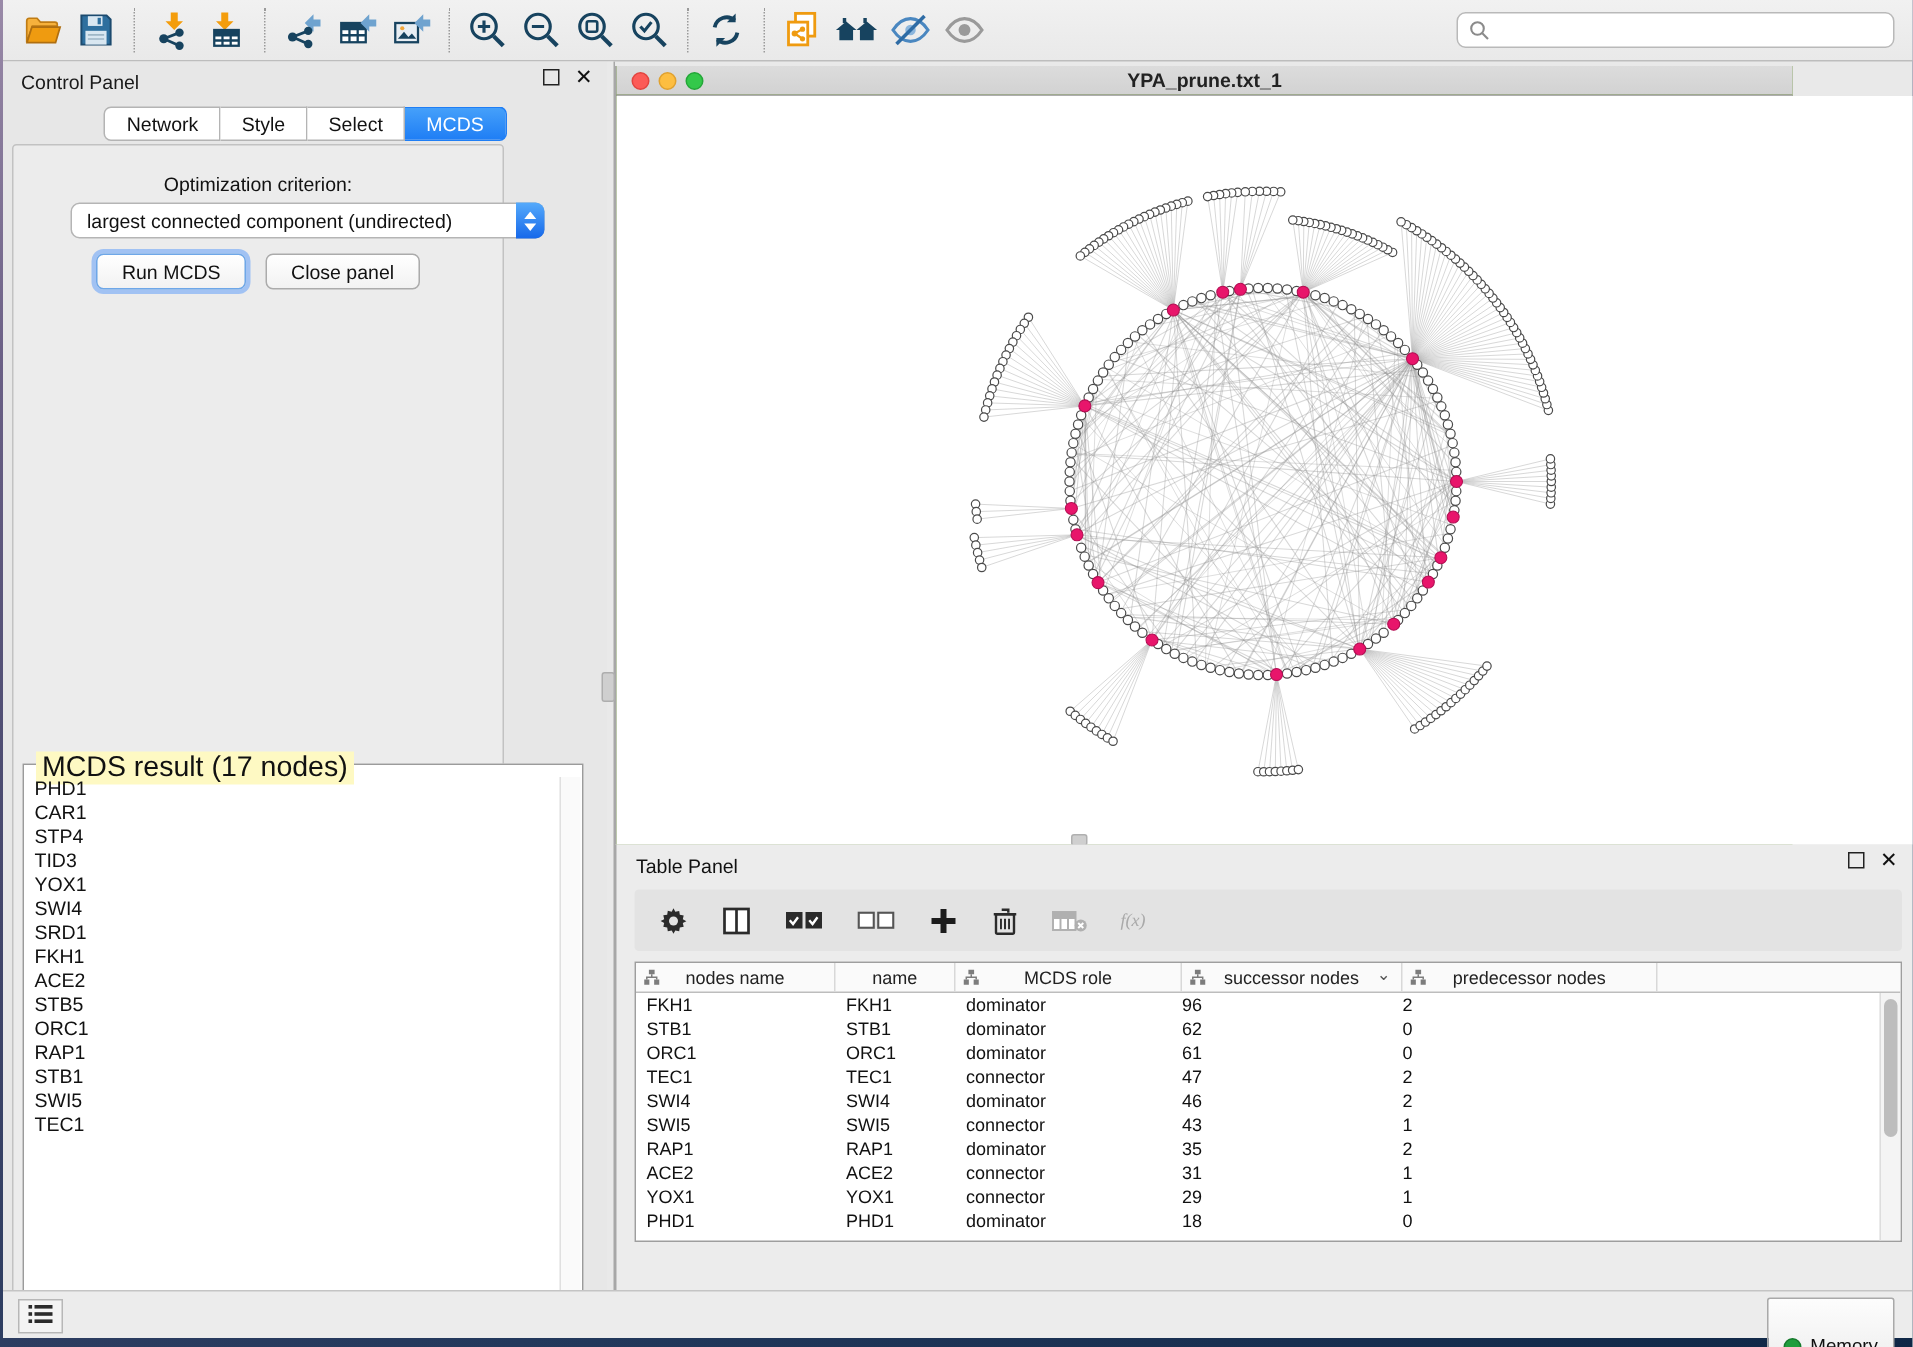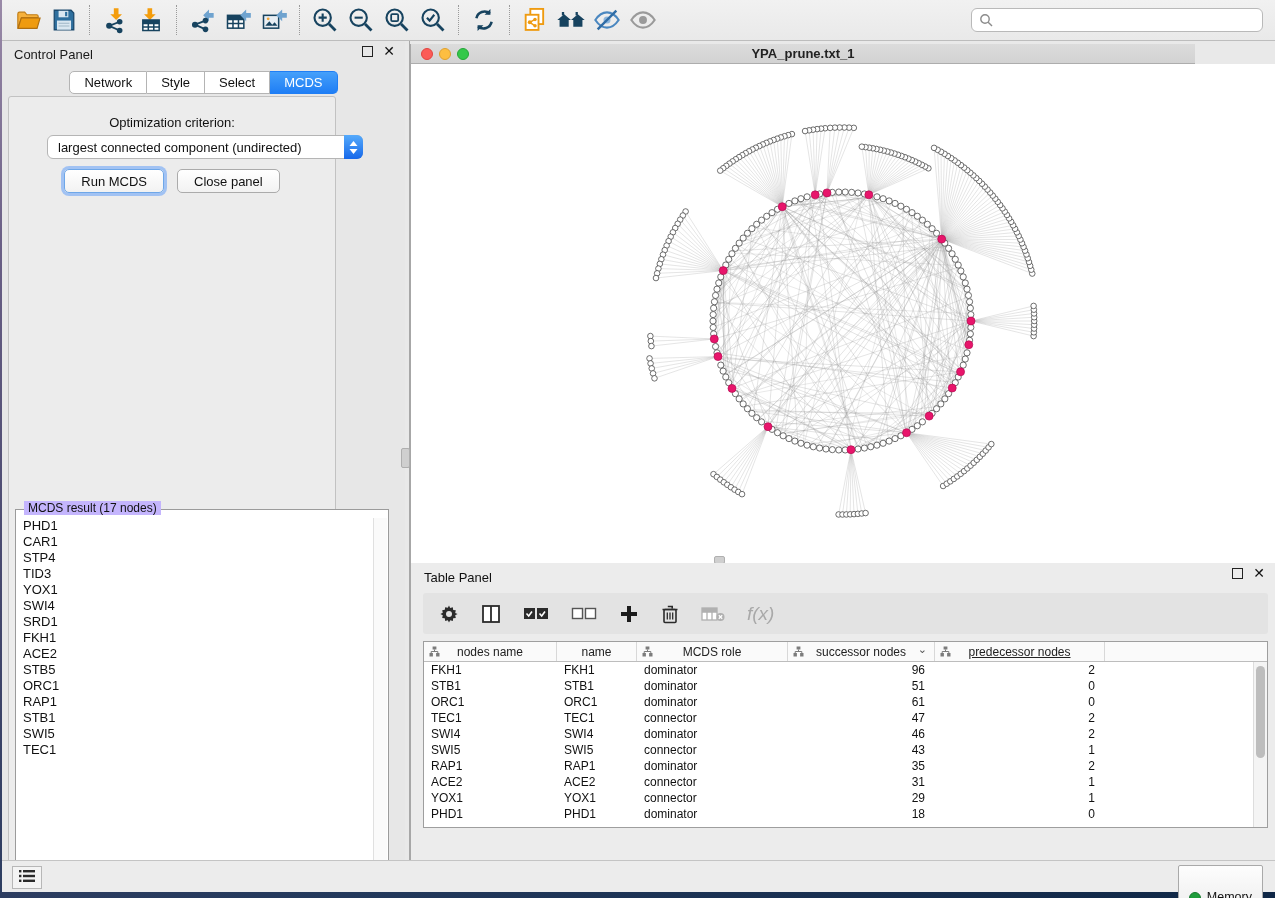--- a/index.html
+++ b/index.html
@@ -43,21 +43,21 @@
   #criterion-select .sel-text { flex:1; padding-left:10px; font-size:13px; white-space:nowrap; overflow:hidden; }
   #criterion-select .stepper { width:19px; height:24px; margin-right:-1px; border-radius:0 6px 6px 0;
         background:linear-gradient(#55aafb,#1668ea); display:flex; flex-direction:column; align-items:center; justify-content:center; gap:1px; }
   .stepper svg { display:block; }
   #cp-buttons { position:absolute; left:0; top:72px; width:100%; display:flex; justify-content:center; gap:13px; }
   .mac-btn { height:24px; padding:0 16px; background:linear-gradient(#ffffff,#f2f2f2); border:1px solid #ababab;
              border-radius:5px; font-size:13px; display:flex; align-items:center; }
   .mac-btn.focused { box-shadow:0 0 0 3px rgba(100,160,250,.55); border-color:#6ea7e8; }
 
   #mcds-group { position:absolute; left:6px; top:412px; width:374px; height:371px; border:1px solid #9b9b9b; background:#fff; }
-  #mcds-group .group-title { position:absolute; left:8px; top:-9px; background:#c4b5fd; padding:0 4px; font-size:12px; }
+  #mcds-group .group-title { position:absolute; left:8px; top:-9px; background:#fef9c3; padding:0 4px; font-size:19px; }
   #mcds-list { position:absolute; left:1px; top:8px; width:357px; height:360px; overflow:hidden; padding-left:6px; }
   .mcds-item { font-size:13px; line-height:16px; }
   #mcds-scroll { position:absolute; right:1px; top:8px; width:14px; height:360px; background:#fafafa; border-left:1px solid #e0e0e0; }
 
   .v-splitter { position:absolute; left:403px; top:41px; width:5px; height:819px; background:#e9e9e9; border-right:1px solid #a7a7a7; }
   .v-handle { position:absolute; left:399px; top:448px; width:9px; height:20px; background:#cfcfcf; border:1px solid #aeaeae; border-radius:2px; }
 
   
   #network-window { position:absolute; left:408px; top:44px; width:785px; height:519px; background:#4d7c0f; border-left:1px solid #a7a7a7; }
   #net-titlebar { position:relative; height:20px; background:linear-gradient(#dcdcdc,#d2d2d2); border-bottom:1px solid #adadad; }
@@ -70,32 +70,32 @@
   #network-canvas { position:absolute; left:0; top:20px; width:865px; height:499px; background:#fff; }
   .h-handle { position:absolute; left:712px; top:556px; width:11px; height:8px; background:#cfcfcf; border:1px solid #b0b0b0; border-radius:2px; }
 
   
   #table-panel { position:absolute; left:408px; top:563px; width:865px; height:297px; background:#ececec; border-left:1px solid #a7a7a7; }
   #tp-titlebar { position:relative; height:27px; }
   #tp-titlebar .panel-title { position:absolute; left:13px; top:7px; font-size:13px; }
   #tp-toolbar { position:absolute; left:12px; top:30px; width:845px; height:41px; background:#e3e3e3;
                 border-radius:3px; display:flex; align-items:center; padding-left:16px; gap:22px; }
   .tp-icon { display:flex; align-items:center; justify-content:center; }
-  .fx-label { font-family:Liberation Sans, sans-serif; font-style:italic; font-size:19px; color:#a9a9a9; }
+  .fx-label { font-family:Liberation Serif, serif; font-style:italic; font-size:12px; color:#a9a9a9; }
 
   #node-table { position:absolute; left:12px; top:78px; width:845px; height:187px; background:#fff; border:1px solid #9e9e9e; overflow:hidden; }
   #table-header-row { display:flex; height:20px; border-bottom:1px solid #bdbdbd; background:#fafafa; }
   .th { position:relative; display:flex; align-items:center; justify-content:center; border-right:1px solid #d8d8d8;
         font-size:12px; color:#222; flex:0 0 auto; }
   .th .th-icon { position:absolute; left:5px; top:4px; }
   .th .th-sort { position:absolute; right:7px; top:1px; color:#555; font-size:11px; }
   #table-body { position:absolute; left:0; top:20px; right:14px; bottom:0; }
   .tr { display:flex; height:16px; }
   .td { font-size:12px; line-height:16px; padding-left:7px; white-space:nowrap; overflow:hidden; flex:0 0 auto; }
-  .td.num { text-align:right; padding-right:10px; padding-left:0; }
+  .td.num { padding-right:10px; padding-left:0; }
   #table-scroll { position:absolute; right:0; top:20px; width:14px; bottom:0; background:#f4f4f4; border-left:1px solid #ddd; }
   #table-thumb { position:absolute; left:2px; top:4px; width:9px; height:92px; background:#bdbdbd; border-radius:5px; }
 
   #table-tabs { position:absolute; left:0; bottom:5px; width:100%; display:flex; justify-content:center; }
   .bottom-tab { height:22px; padding:0 13px; background:#fff; border:1px solid #ababab; border-left:none;
                 font-size:13px; display:flex; align-items:center; }
   .bottom-tab:first-child { border-left:1px solid #ababab; border-radius:4px 0 0 4px; }
   .bottom-tab:last-child { border-radius:0 4px 4px 0; }
   .bottom-tab.selected { background:linear-gradient(#45a0fa,#1f7ef5); color:#fff; border-color:#1f7ef5; }
 
@@ -1102,21 +1102,21 @@
             <div class="th" style="width: 147px;">
               <span class="th-icon"><svg width="11" height="11" viewBox="0 0 11 11">
                   <rect x="3.6" y="0.5" width="3.8" height="3" fill="#7c7c7c"></rect>
                   <rect x="0.5" y="7" width="3.4" height="3.5" fill="#7c7c7c"></rect>
                   <rect x="7.1" y="7" width="3.4" height="3.5" fill="#7c7c7c"></rect>
                   <path d="M5.5 3.5v2M2.2 7V5.5h6.6V7" stroke="#7c7c7c" fill="none"></path>
                 </svg></span>
               <span class="th-label">successor nodes</span>
               <span class="th-sort">⌄</span>
             </div>
-            <div class="th" style="width: 170px; text-decoration: underline;">
+            <div class="th" style="width: 170px;">
               <span class="th-icon"><svg width="11" height="11" viewBox="0 0 11 11">
                   <rect x="3.6" y="0.5" width="3.8" height="3" fill="#7c7c7c"></rect>
                   <rect x="0.5" y="7" width="3.4" height="3.5" fill="#7c7c7c"></rect>
                   <rect x="7.1" y="7" width="3.4" height="3.5" fill="#7c7c7c"></rect>
                   <path d="M5.5 3.5v2M2.2 7V5.5h6.6V7" stroke="#7c7c7c" fill="none"></path>
                 </svg></span>
               <span class="th-label">predecessor nodes</span>
             </div>
             <div class="th" style="width: 148px; border-right: none;"></div>
           </div>
@@ -1125,21 +1125,21 @@
               <div class="td" style="width: 133px;">FKH1</div>
               <div class="td" style="width: 80px;">FKH1</div>
               <div class="td" style="width: 151px;">dominator</div>
               <div class="td num" style="width: 147px;">96</div>
               <div class="td num" style="width: 170px;">2</div>
             </div>
             <div class="tr">
               <div class="td" style="width: 133px;">STB1</div>
               <div class="td" style="width: 80px;">STB1</div>
               <div class="td" style="width: 151px;">dominator</div>
-              <div class="td num" style="width: 147px;">51</div>
+              <div class="td num" style="width: 147px;">62</div>
               <div class="td num" style="width: 170px;">0</div>
             </div>
             <div class="tr">
               <div class="td" style="width: 133px;">ORC1</div>
               <div class="td" style="width: 80px;">ORC1</div>
               <div class="td" style="width: 151px;">dominator</div>
               <div class="td num" style="width: 147px;">61</div>
               <div class="td num" style="width: 170px;">0</div>
             </div>
             <div class="tr">

